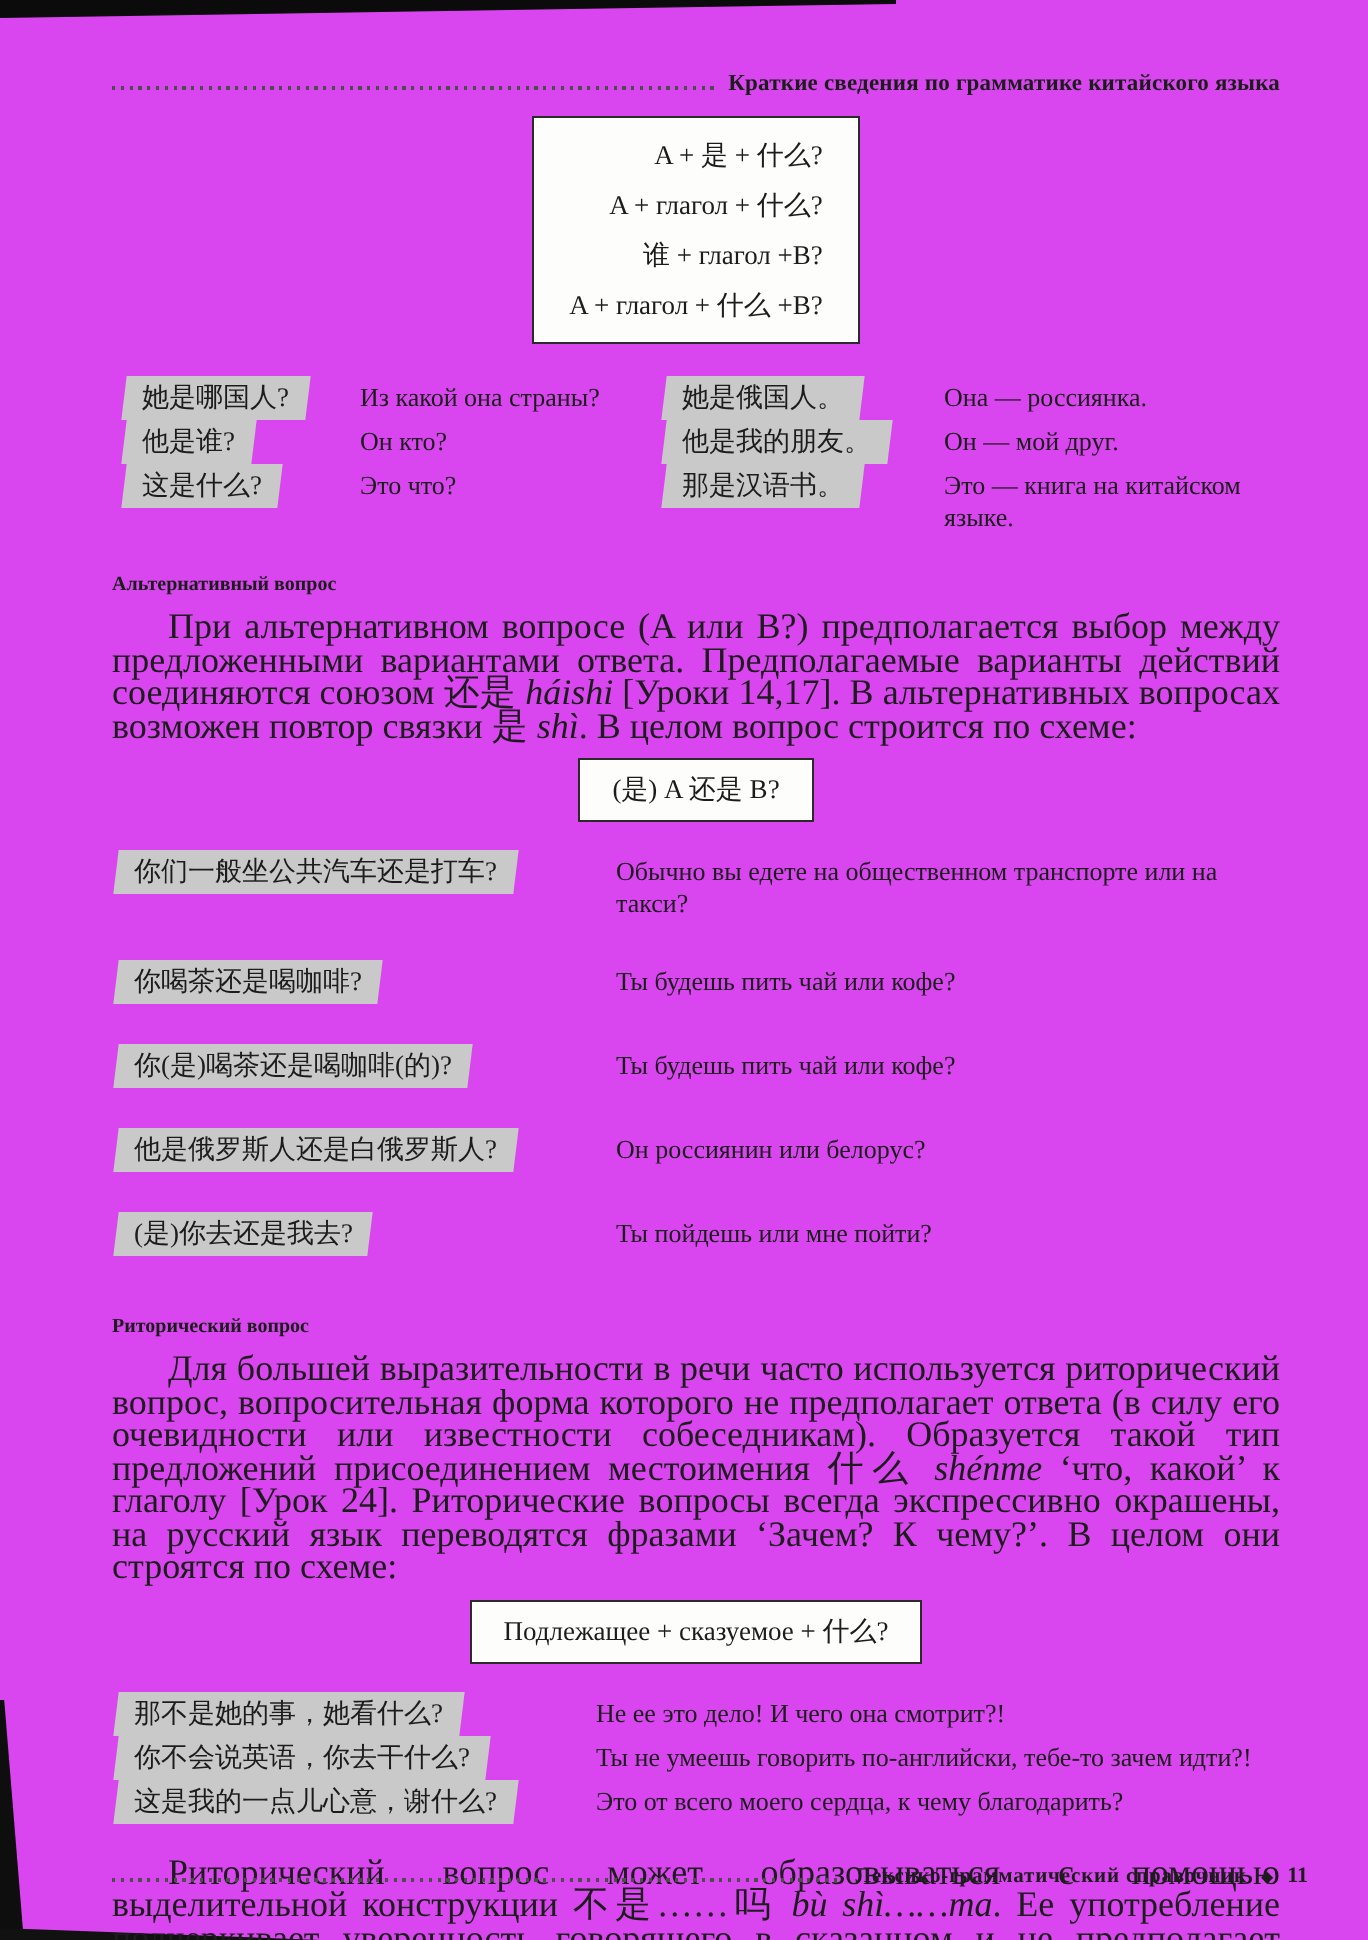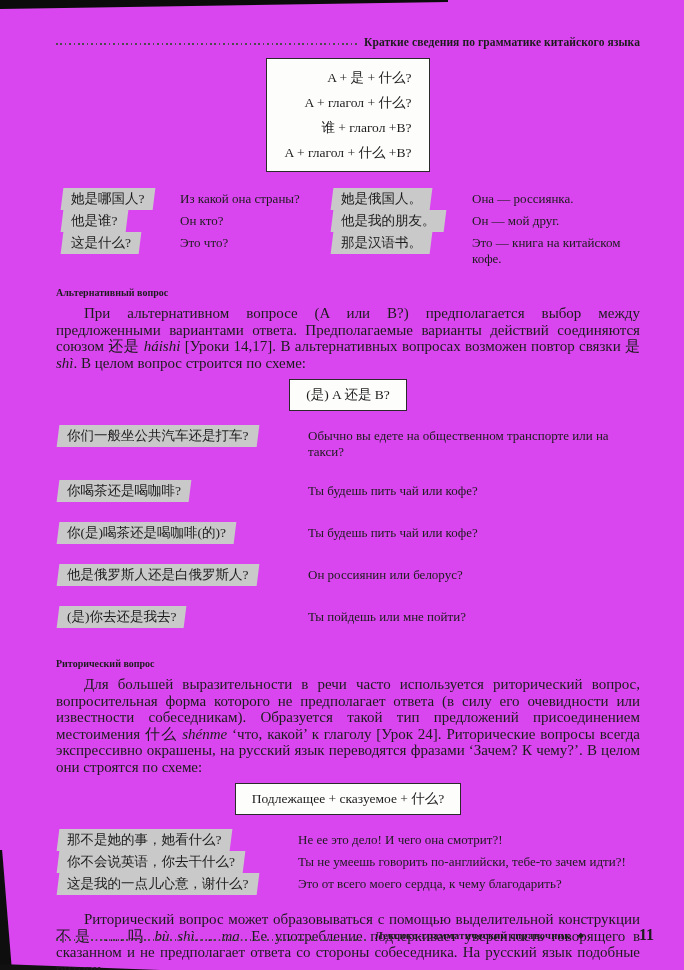--- a/index.html
+++ b/index.html
@@ -31,21 +31,21 @@
   .runhead { display:flex; align-items:flex-end; margin-bottom:6px; }
   .dotlead {
     flex:1; height:2px; margin:0 7px 3px 0; align-self:flex-end;
     background:repeating-linear-gradient(to right,#4c4c4c 0 1.6px,transparent 1.6px 4.4px);
   }
   .runhead-text { font-size:11.5px; font-weight:bold; letter-spacing:.1px; white-space:nowrap; }
 
   .footer { position:absolute; left:56px; right:30px; bottom:26px; display:flex; align-items:center; }
   .footer-text { font-size:10.5px; font-weight:bold; letter-spacing:.4px; white-space:nowrap; }
   .footer-diamond { font-size:8px; margin:0 7px 0 7px; }
-  .footer-page { font-size:16px; font-weight:bold;margin-left:48px; }
+  .footer-page { font-size:11px; font-weight:bold; }
 
   
   .fbox {
     width:-moz-fit-content; width:fit-content; margin:10px auto 4px auto;
     border:1.3px solid #2a2a2a; padding:6px 18px; text-align:right;
     font-size:13.5px; line-height:25px; background:#fdfdfc;
   }
   .fbox.small { padding:4px 16px; line-height:22px; margin-top:8px; }
 
   
@@ -64,21 +64,21 @@
   }
   .t2 { display:grid; grid-template-columns:250px 1fr; row-gap:20px;
         margin:14px 0 0 2px; font-size:13px; line-height:16px; align-items:start; }
   .t3 { display:grid; grid-template-columns:240px 1fr; row-gap:0;
         margin:14px 0 0 2px; font-size:13px; line-height:16px; align-items:start; }
   .ru-cell { padding-top:3px; padding-right:14px; }
 
   
   .h2 { font-size:10px; font-weight:bold; margin-top:20px; }
   .para {
-    margin-top:7px; font-size:15px; line-height:16.5px;
+    margin-top:7px; font-size:18px; line-height:16.5px;
     text-align:justify; text-indent:28px;
   }
   .para .py, .py { font-style:italic; }
 </style>
 </head>
 <body>
 
 <div class="page">
   <div class="scan-top"></div>
   <div class="scan-bottom-left"></div>
@@ -105,21 +105,21 @@
       <div class="ru-cell">Она — россиянка.</div>
 
       <div><span class="gray"><span>他是谁?</span></span></div>
       <div class="ru-cell">Он кто?</div>
       <div><span class="gray"><span>他是我的朋友。</span></span></div>
       <div class="ru-cell">Он — мой друг.</div>
 
       <div><span class="gray"><span>这是什么?</span></span></div>
       <div class="ru-cell">Это что?</div>
       <div><span class="gray"><span>那是汉语书。</span></span></div>
-      <div class="ru-cell">Это — книга на китайском кофе.</div>
+      <div class="ru-cell">Это — книга на китайском языке.</div>
     </div>
 
     <div class="h2">Альтернативный вопрос</div>
     <div class="para">
       <span>При альтернативном вопросе (A или B?) предполагается выбор между предложенными вариантами ответа. Предполагаемые варианты действий соединяются союзом 还是 </span><span class="py">háishi</span><span> [Уроки 14,17]. В альтернативных вопросах возможен повтор связки 是 </span><span class="py">shì</span><span>. В целом вопрос строится по схеме:</span>
     </div>
 
     <div class="fbox small">
       <div>(是) A 还是 B?</div>
     </div>

